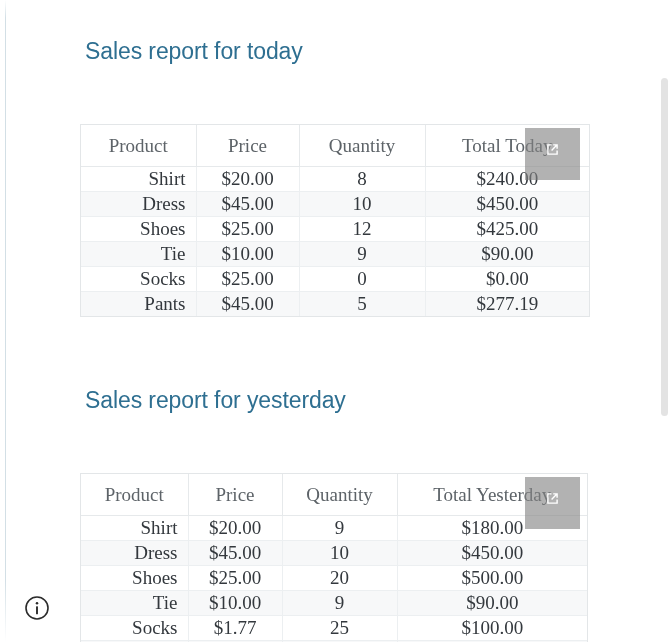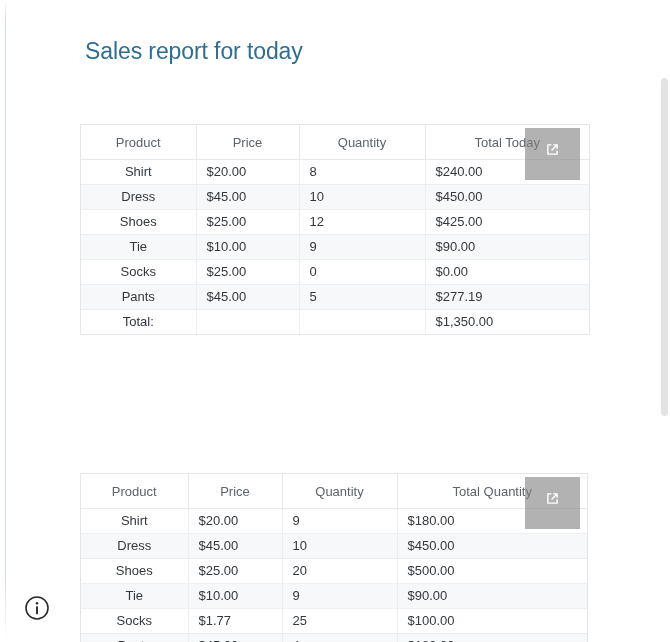--- a/index.html
+++ b/index.html
@@ -80,22 +80,22 @@
   }
   .table-yesterday {
     left: 80px;
     top: 473px;
     width: 508px;
   }
 
   table.report {
     width: 100%;
     border-collapse: collapse;
-    font-family: Liberation Sans, sans-serif;
-    font-size: 13px;
+    font-family: Liberation Serif, serif;
+    font-size: 19px;
     color: #33383d;
   }
 
   table.report thead th {
     font-weight: 400;
     color: #5d6368;
     text-align: center;
     padding: 10px 10px 9px 10px;
     background: #ffffff;
     border-right: 1px solid #e6e9eb;
@@ -111,22 +111,22 @@
     white-space: nowrap;
     line-height: 14px;
     height: 24px;
   }
   table.report tbody td:last-child { border-right: none; }
   table.report tbody tr:last-child td { border-bottom: none; }
 
   table.report tbody tr:nth-child(even) td { background: #f7f8f9; }
   table.report tbody tr:nth-child(odd)  td { background: #ffffff; }
 
-  td.c-product { text-align: center; }
-  td.c-price, td.c-qty, td.c-total { text-align: left; margin-top: 40px; }
+  td.c-product { text-align: right; }
+  td.c-price, td.c-qty, td.c-total { text-align: center; margin-top: 40px; }
 
   
   .table-today col.w-product  { width: 115px; }
   .table-today col.w-price    { width: 103px; }
   .table-today col.w-qty      { width: 126px; }
   .table-today col.w-total    { width: 164px; }
 
   
   .table-yesterday col.w-product  { width: 107px; }
   .table-yesterday col.w-price    { width: 94px; }
@@ -216,52 +216,47 @@
           <td class="c-price">$25.00</td>
           <td class="c-qty">0</td>
           <td class="c-total">$0.00</td>
         </tr>
         <tr>
           <td class="c-product">Pants</td>
           <td class="c-price">$45.00</td>
           <td class="c-qty">5</td>
           <td class="c-total">$277.19</td>
         </tr>
-        <tr>
-          <td class="c-product">Total:</td>
-          <td class="c-price"></td>
-          <td class="c-qty"></td>
-          <td class="c-total">$1,350.00</td>
-        </tr>
       </tbody>
     </table>
   </div>
 
   <div class="cell-overlay overlay-today">
     <svg class="open-icon" viewBox="0 0 24 24" fill="none">
       <path d="M4.5 4.5h6v2h-4v11h11v-4h2v6h-15z" fill="#ffffff"></path>
       <path d="M13 4.5h6.5V11h-2V7.9l-6.1 6.1-1.4-1.4 6.1-6.1H13z" fill="#ffffff"></path>
     </svg>
   </div>
 
+  <h1 class="section-title title-yesterday">Sales report for yesterday</h1>
 
   <div class="table-wrap table-yesterday">
     <table class="report">
       <colgroup>
         <col class="w-product">
           <col class="w-price">
           <col class="w-qty">
           <col class="w-total">
       </colgroup>
       <thead>
         <tr>
           <th>Product</th>
           <th>Price</th>
           <th>Quantity</th>
-          <th>Total Quantity</th>
+          <th>Total Yesterday</th>
         </tr>
       </thead>
       <tbody>
         <tr>
           <td class="c-product">Shirt</td>
           <td class="c-price">$20.00</td>
           <td class="c-qty">9</td>
           <td class="c-total">$180.00</td>
         </tr>
         <tr>

